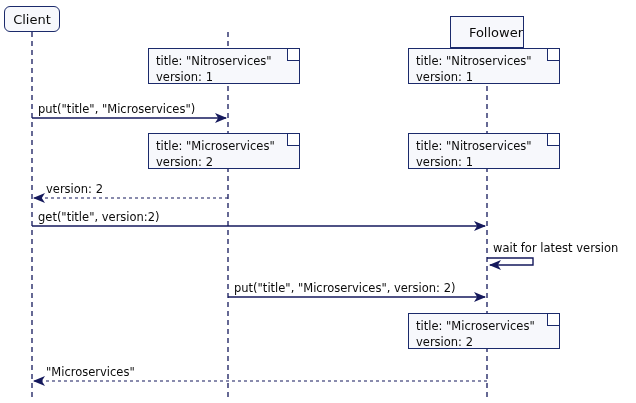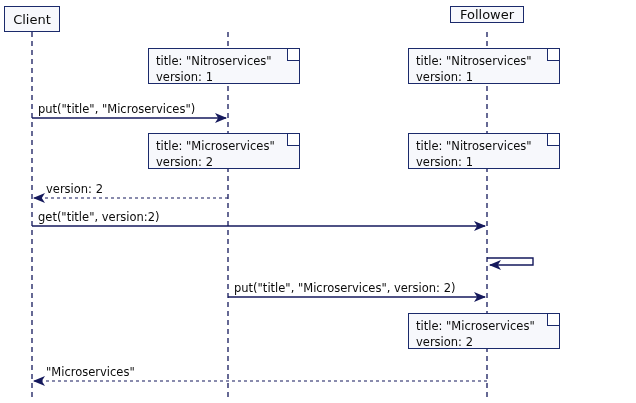--- a/index.html
+++ b/index.html
@@ -99,24 +99,24 @@
 
     <line x1="32" y1="226" x2="485" y2="226" stroke="#15195c" stroke-width="1.4" marker-end="url(#arrowR)"></line>
 
     <path d="M487,258 L533,258 L533,265 L490,265" fill="none" stroke="#15195c" stroke-width="1.4" marker-end="url(#arrowL)"></path>
 
     <line x1="228" y1="297" x2="485" y2="297" stroke="#15195c" stroke-width="1.4" marker-end="url(#arrowR)"></line>
 
     <line x1="487" y1="381" x2="34" y2="381" stroke="#15195c" stroke-width="1.2" stroke-dasharray="3,3" marker-end="url(#arrowL)"></line>
   </svg>
 
-  <div class="participant-box" style="left:4px; top:6px; width:56px; height:26px;">
+  <div class="participant-box" style="left:4px; top:6px; width:56px; height:26px;border-radius:6px;">
     <span>Client</span>
   </div>
-  <div class="participant-box" style="left:450px; top:6px; width:74px; height:17px;">
+  <div class="participant-box" style="left:450px; top:16px; width:74px; height:32px;justify-content:flex-end;">
     <span>Follower</span>
   </div>
 
   <div class="note-box" style="left:148px; top:48px; width:152px; height:36px;">
     <span class="note-fold"></span>
     <span class="note-line">title: "Nitroservices"</span>
     <span class="note-line">version: 1</span>
   </div>
 
   <div class="note-box" style="left:408px; top:48px; width:152px; height:36px;">
@@ -142,18 +142,19 @@
     <span class="note-line">title: "Microservices"</span>
     <span class="note-line">version: 2</span>
   </div>
 
   <div class="msg-label" style="left:38px; top:104px;">put("title", "Microservices")</div>
 
   <div class="msg-label" style="left:46px; top:184px;">version: 2</div>
 
   <div class="msg-label" style="left:38px; top:212px;">get("title", version:2)</div>
 
+  <div class="msg-label" style="left:493px; top:243px;">wait for latest version</div>
 
   <div class="msg-label" style="left:234px; top:283px;">put("title", "Microservices", version: 2)</div>
 
   <div class="msg-label" style="left:46px; top:367px;">"Microservices"</div>
 
 </div>
 
 </body></html>

